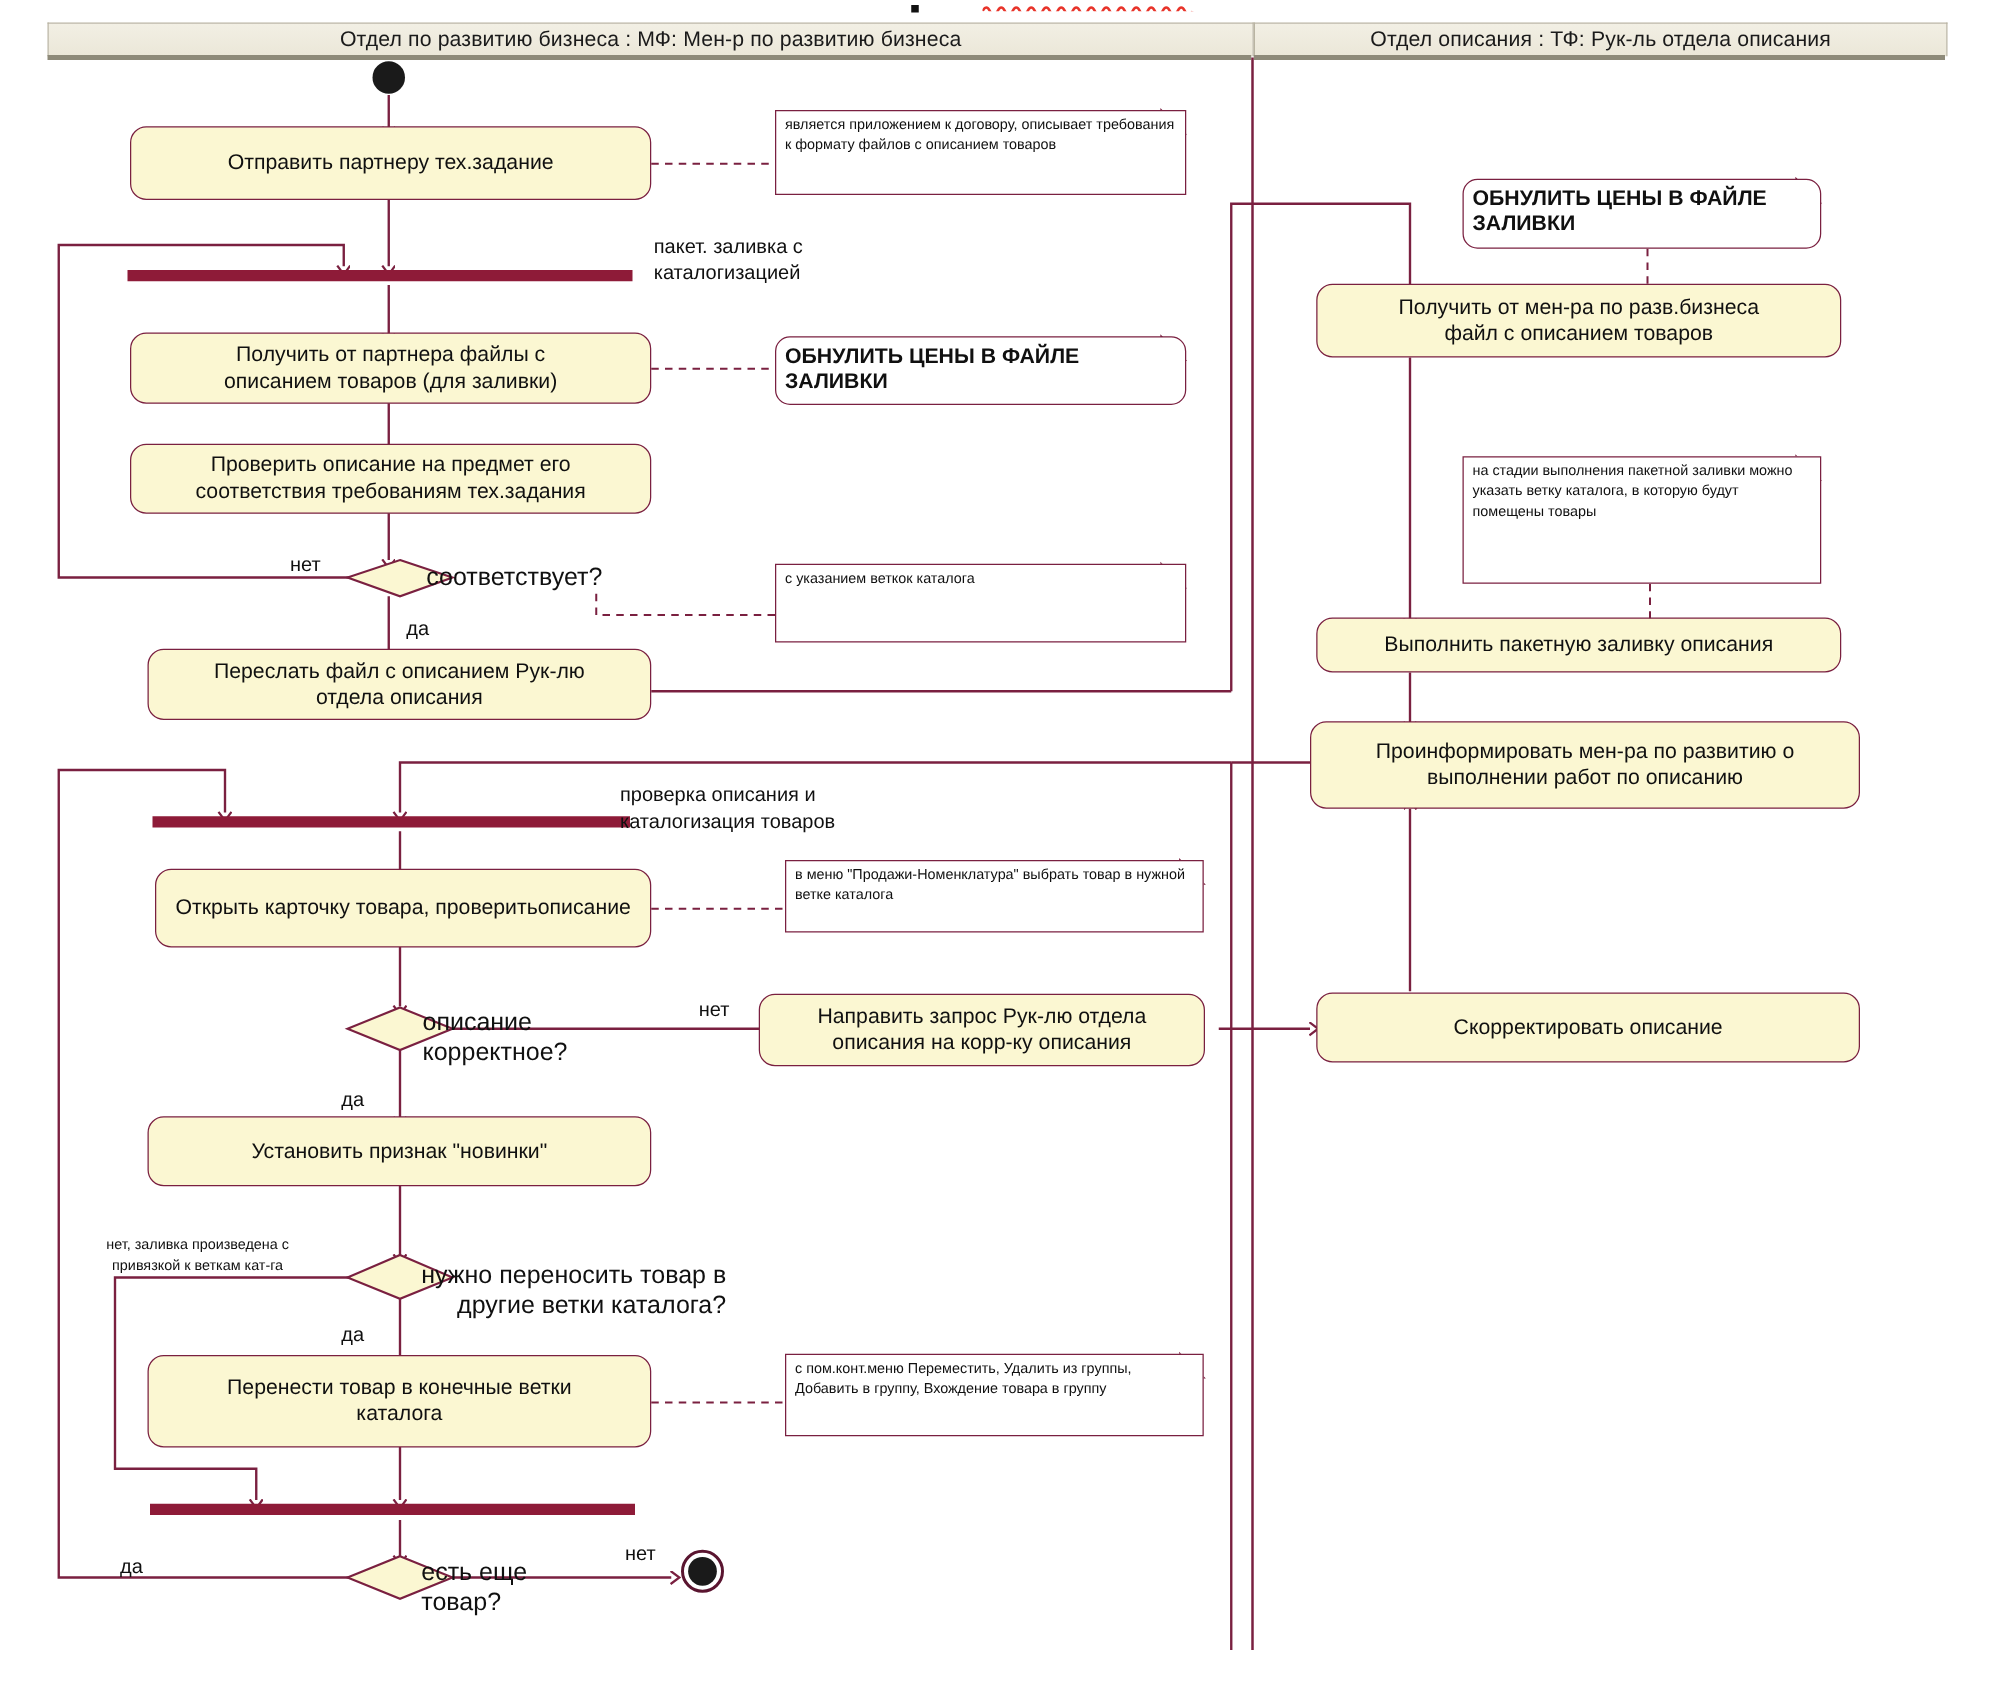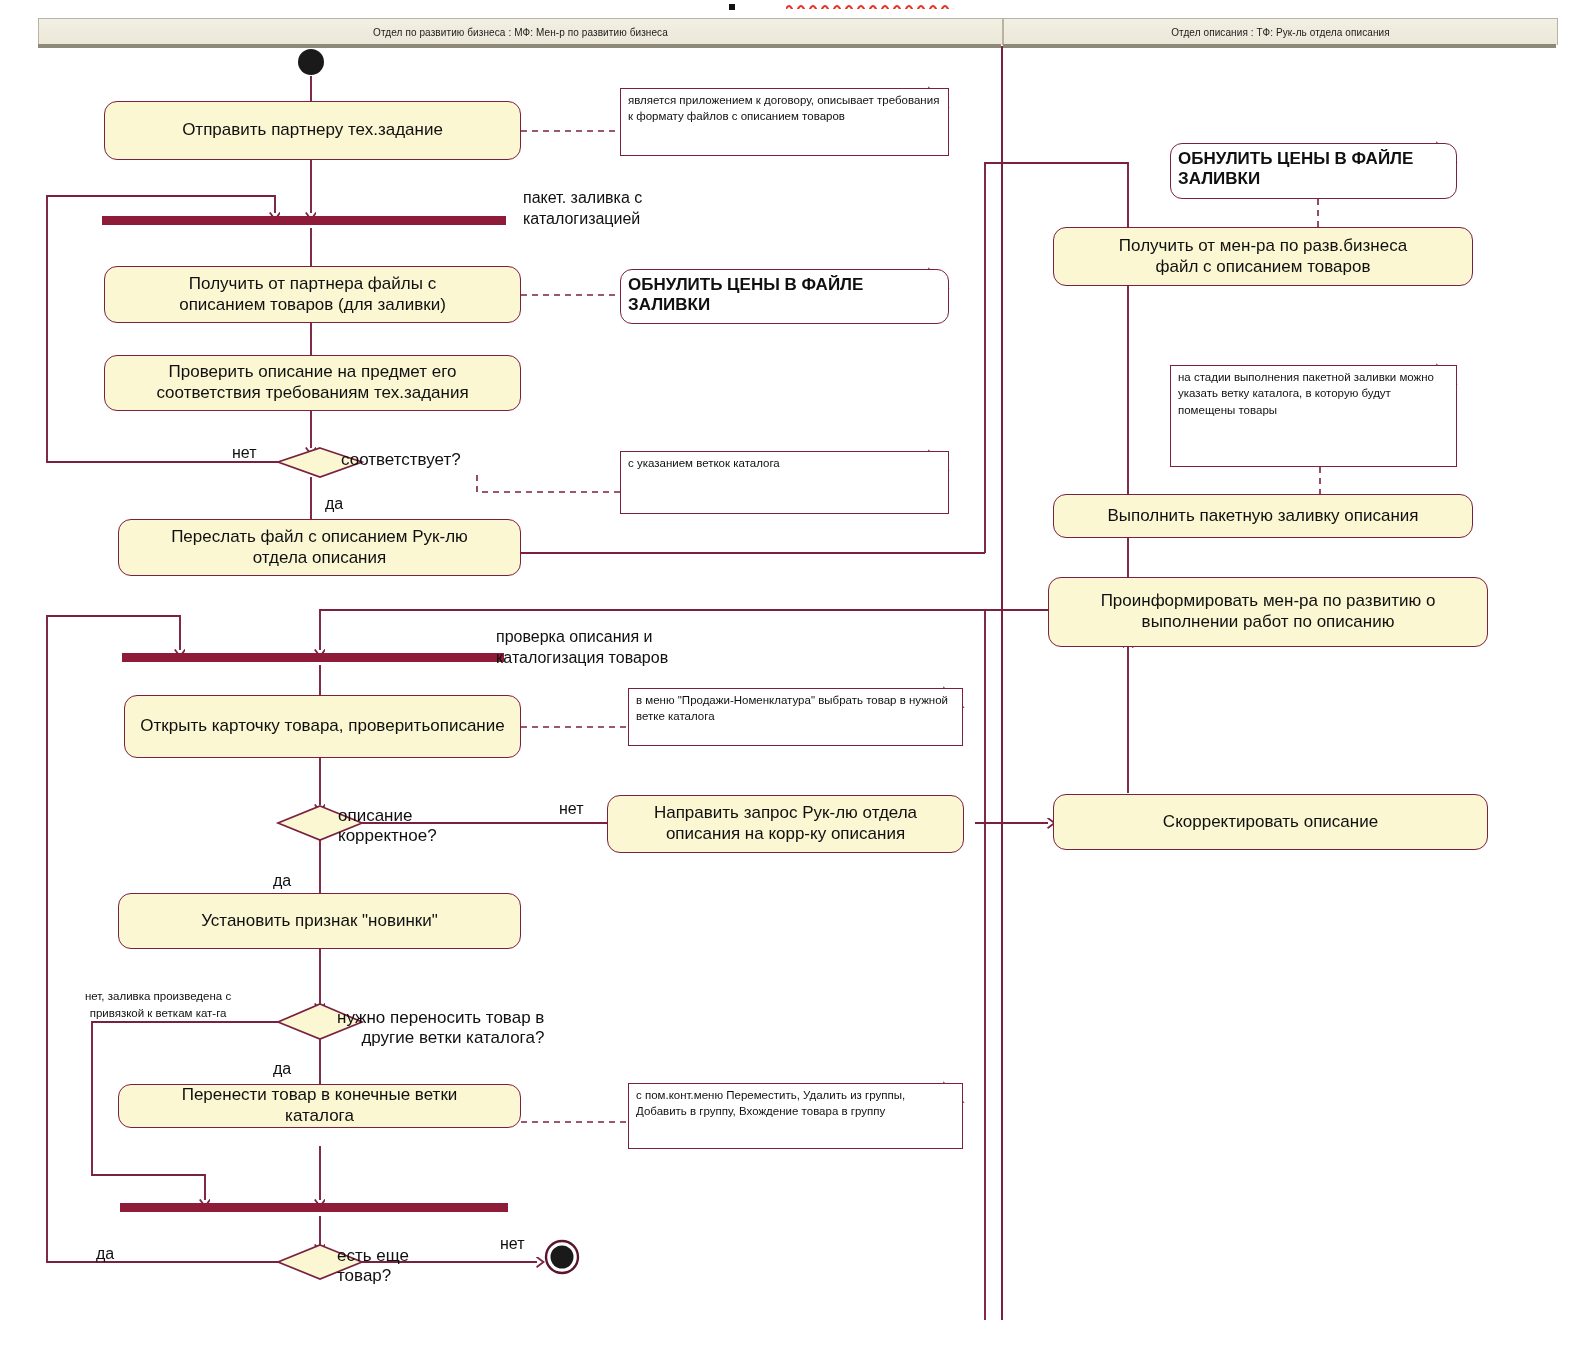--- a/index.html
+++ b/index.html
@@ -4,39 +4,39 @@
 <style>
   html,body{margin:0;padding:0;background:#ffffff;}
   #root{position:relative;width:1594px;height:1354px;background:#ffffff;
         font-family:"Liberation Sans","DejaVu Sans",sans-serif;overflow:hidden;}
   svg{position:absolute;left:0;top:0;}
   .swimlane-header{
     position:absolute;top:18px;height:26px;
     background:linear-gradient(#f2efe4,#ebe7d8);
     border:1px solid #b9b4a2;border-bottom:none;
     display:flex;align-items:center;justify-content:center;
-    font-size:10px;color:#1a1a1a;letter-spacing:.1px;
+    font-size:17px;color:#1a1a1a;letter-spacing:.1px;
   }
   .lane-rule{position:absolute;height:4px;background:#8e8a79;}
   .node{
     position:absolute;background:#fbf7d2;border:1.6px solid #7a2040;
     border-radius:13px;display:flex;align-items:center;justify-content:center;
     text-align:center;color:#101010;font-size:17px;line-height:1.22;
     padding:2px 6px;box-sizing:border-box;
   }
   .node span{display:block;}
   .note{
     position:absolute;background:#ffffff;border:1.4px solid #7a2040;
     box-sizing:border-box;color:#101010;font-size:11.5px;line-height:1.42;
     padding:3px 6px 3px 7px;
   }
   .note.big{font-size:17px;font-weight:bold;line-height:1.2;padding-top:5px;border-radius:12px;}
   .edge-label{position:absolute;font-size:16px;color:#101010;white-space:nowrap;}
   .edge-label.small{font-size:11.5px;}
-  .dec-label{position:absolute;font-size:17px;color:#101010;line-height:1.2;}
+  .dec-label{position:absolute;font-size:20px;color:#101010;line-height:1.2;}
   .title-strip{position:absolute;left:0;top:0;width:1594px;height:18px;background:#fff;}
   .squiggle{position:absolute;top:2px;height:7px;}
   .blk{position:absolute;width:6px;height:6px;background:#111;}
 </style>
 </head>
 <body>
 
 <div id="root">
 
   <div class="title-strip">
@@ -181,21 +181,21 @@
 
   <div class="node" style="left:607px;top:795px;width:357px;height:58px;flex-direction:column;">
     <span>Направить запрос Рук-лю отдела</span>
     <span>описания на корр-ку описания</span>
   </div>
 
   <div class="node" style="left:118px;top:893px;width:403px;height:56px;">
     <span>Установить признак "новинки"</span>
   </div>
 
-  <div class="node" style="left:118px;top:1084px;width:403px;height:44px;flex-direction:column;">
+  <div class="node" style="left:118px;top:1084px;width:403px;height:74px;flex-direction:column;">
     <span>Перенести товар в конечные ветки</span>
     <span>каталога</span>
   </div>
 
   <div class="node" style="left:1053px;top:227px;width:420px;height:59px;flex-direction:column;">
     <span>Получить от мен-ра по разв.бизнеса</span>
     <span>файл с описанием товаров</span>
   </div>
 
   <div class="node" style="left:1053px;top:494px;width:420px;height:44px;">

